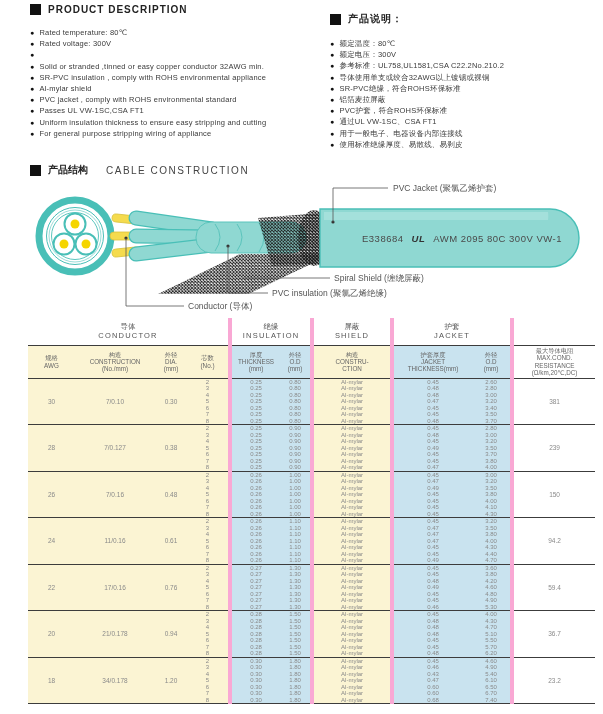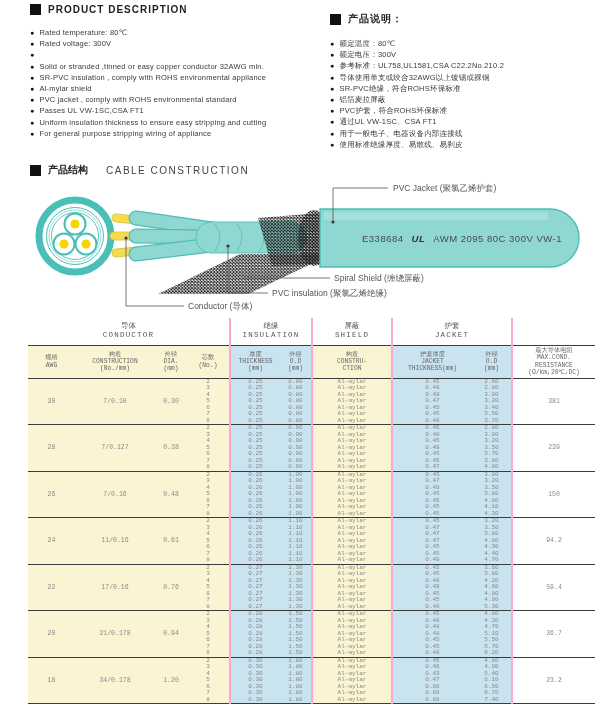--- a/index.html
+++ b/index.html
@@ -15,30 +15,30 @@
   .desc-cn { position:absolute; left:330px; top:12px; width:265px; }
   .bullets { margin-top:12px; }
   .bullet-line { display:flex; align-items:flex-start; font-size:7.5px; color:#3a3a3a; line-height:11.2px; letter-spacing:0.2px; }
   .b-dot { font-size:7px; margin-right:5px; color:#111; line-height:11.2px; }
   
   .construction-title { position:absolute; left:30px; top:163px; display:flex; align-items:center; }
   .construction-title .cn { font-weight:bold; font-size:10px; color:#222; }
   .construction-title .en { font-size:10px; color:#444; margin-left:18px; letter-spacing:1.5px; }
   .diagram { position:absolute; left:0; top:176px; width:603px; height:142px; }
   
-  .spec-table-wrap { position:absolute; left:28px; top:318px; width:567px;font-family:Liberation Mono, monospace; }
+  .spec-table-wrap { position:absolute; left:28px; top:318px; width:567px; }
   table.spec { border-collapse:collapse; table-layout:fixed; width:567px; }
   table.spec td { padding:0; text-align:center; vertical-align:middle; overflow:hidden; }
   .ghead td { height:27px; background:#fff; color:#555; font-size:7.5px; line-height:9px; border-bottom:1.5px solid #3c3c3c; }
   .ghead .en { letter-spacing:1.2px; }
   .shead td { height:33px; color:#666; font-size:6.3px; line-height:7.2px; border-bottom:1.5px solid #3c3c3c; }
   .y { background:#FBF4D3; }
   .b { background:#C9E3EF; }
   .w { background:#fff; }
-  .bl { border-left:2px solid #f9a8d4; }
+  .bl { border-left:4px solid #f9a8d4; }
   tbody.spec-body td { border-bottom:1.5px solid #3c3c3c; font-size:6.5px; color:#8a8a8a; }
   td.stack div { height:6.5px; line-height:6.5px; font-size:6px; color:#8a8a8a; overflow:hidden; }
   td.single { font-size:6.8px; color:#7d7d7d; }
 </style>
 </head>
 <body>
 
 <div class="page">
 
   <div class="desc-en">

